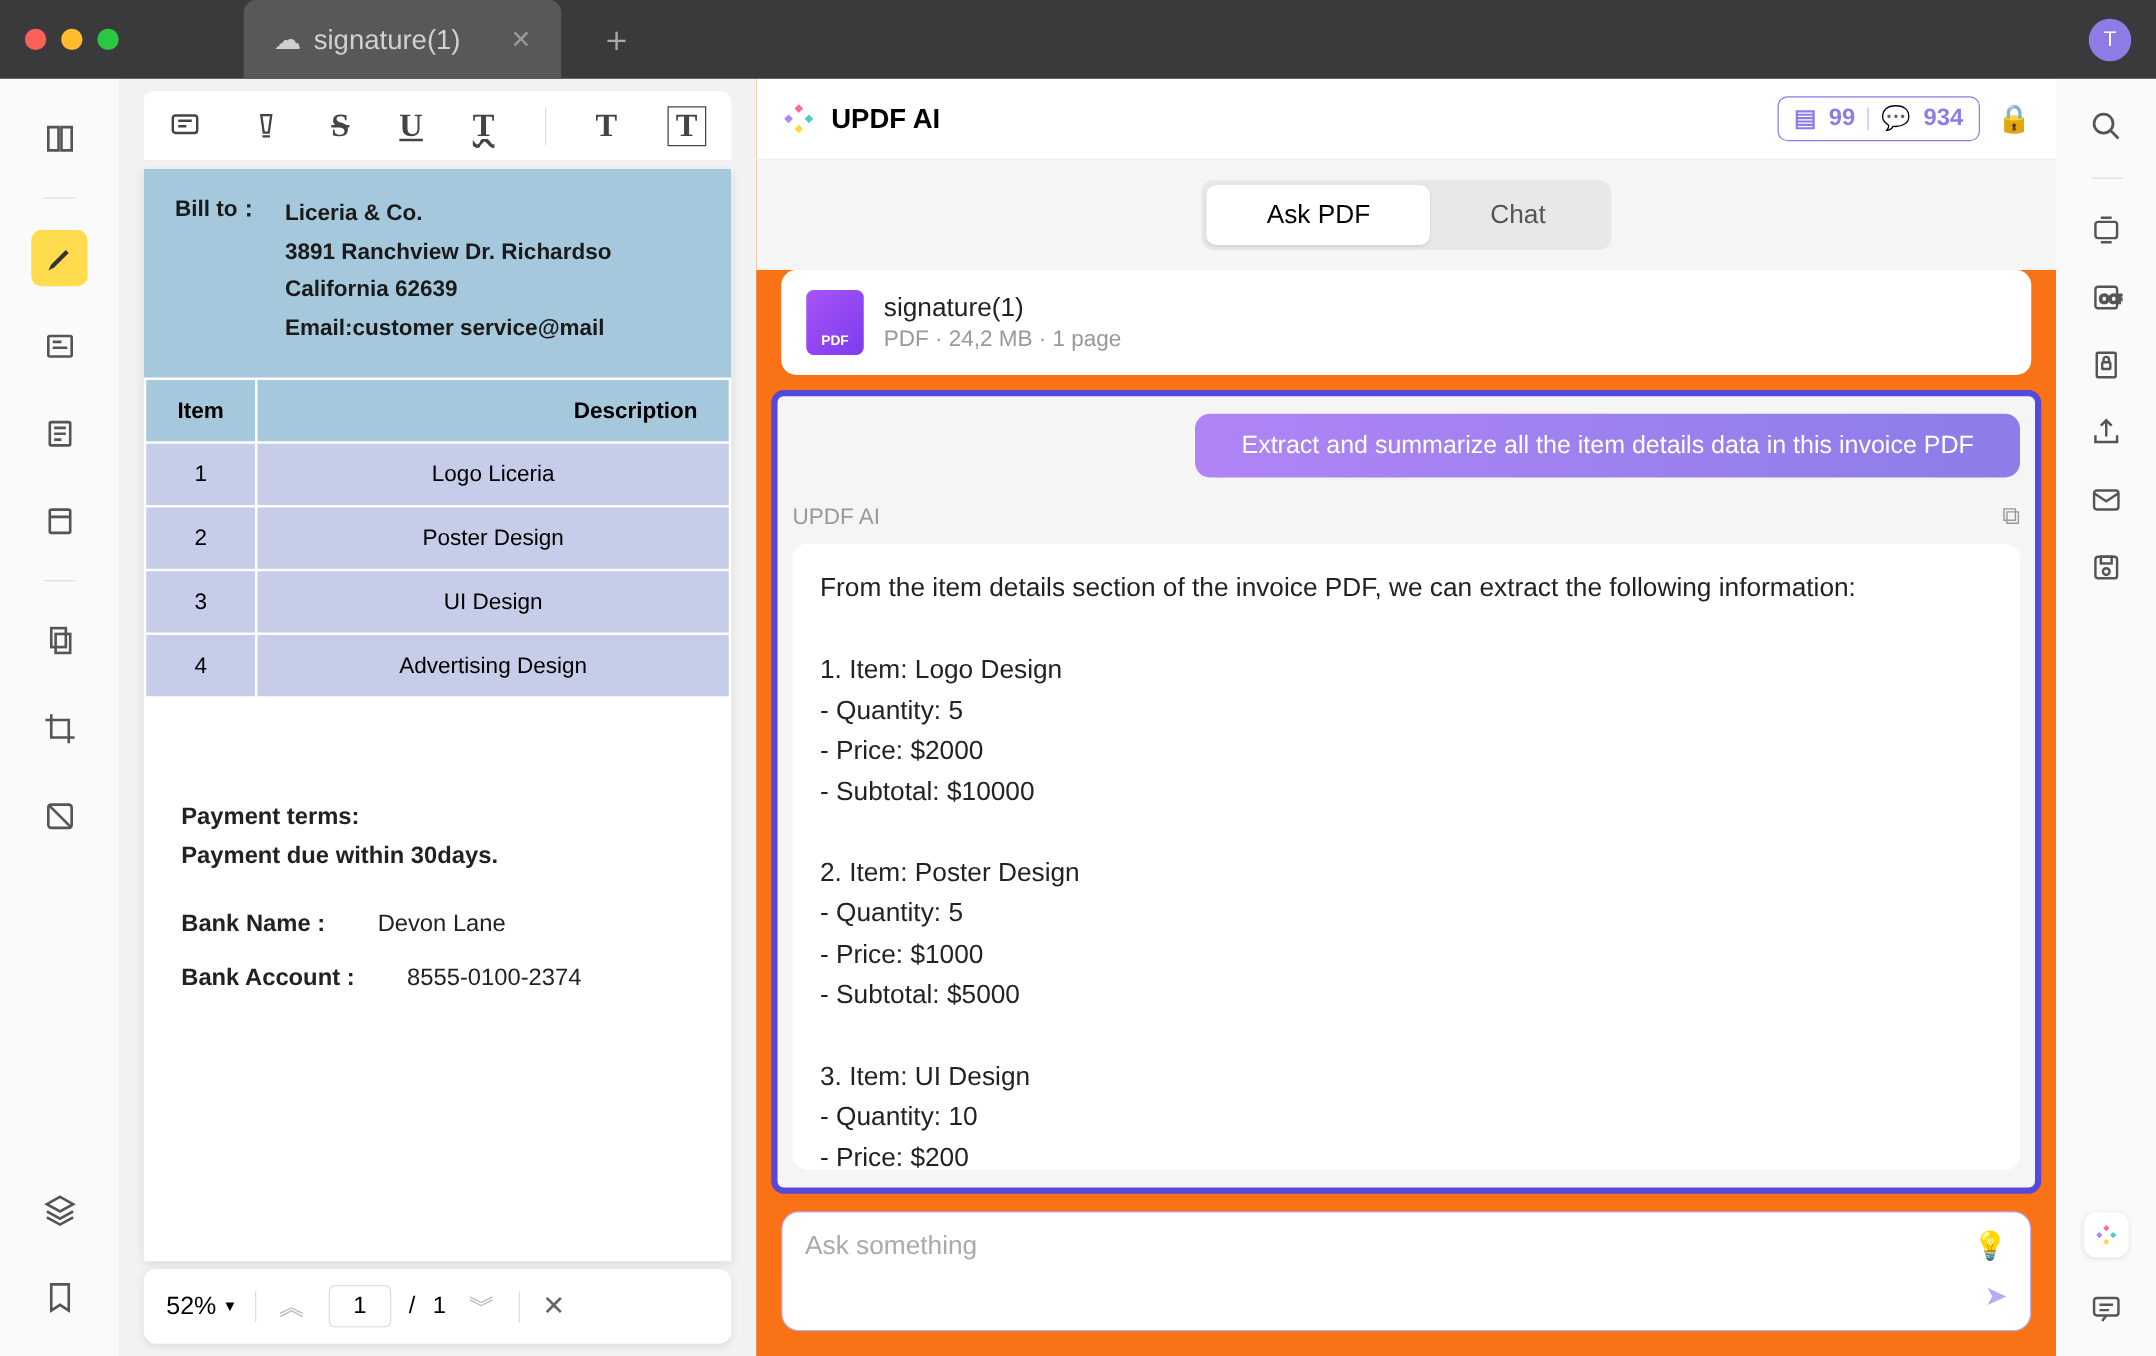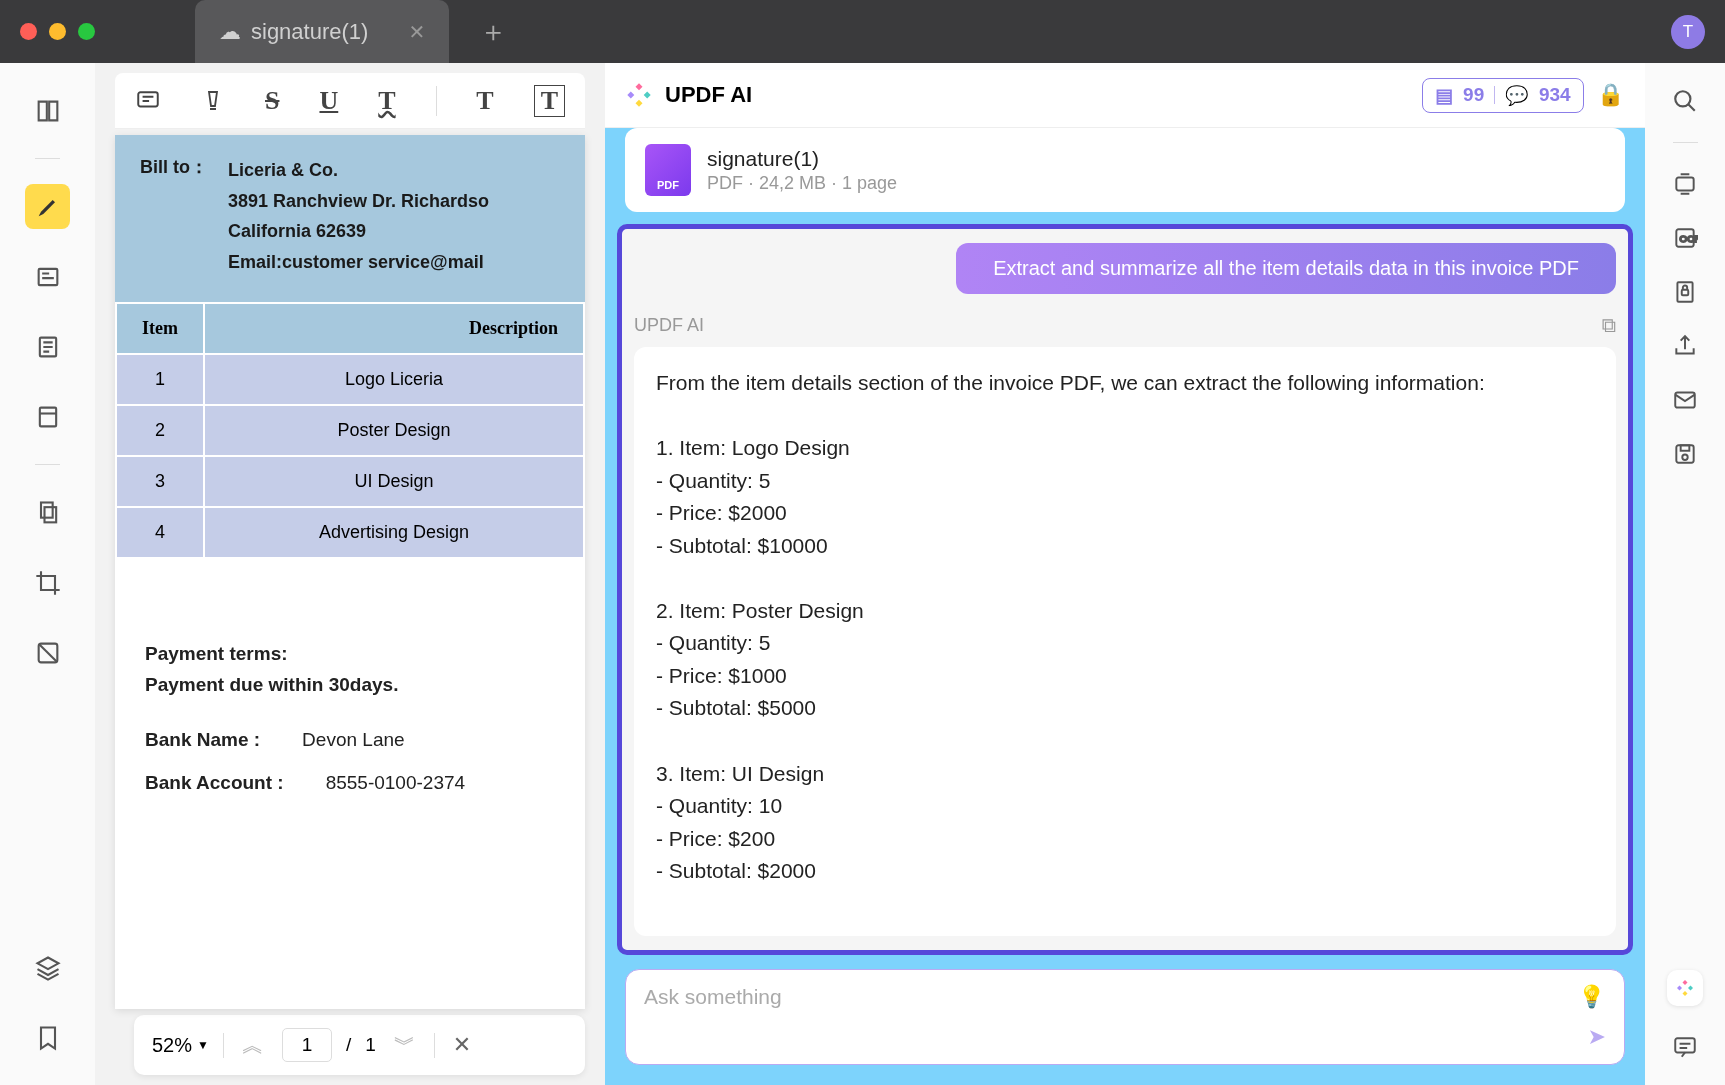--- a/index.html
+++ b/index.html
@@ -40,37 +40,37 @@
 
 .doc-view { width: 510px; background: #f2f2f2; display: flex; flex-direction: column; padding: 10px 20px 10px 20px; }
 .doc-page { background: #fff; flex: 1; overflow: hidden; box-shadow: 0 2px 8px rgba(0,0,0,0.1); position: relative; }
 
 .doc-header-bg { background: #a6c8dd; padding: 20px 25px 25px; }
 .billto { display: flex; gap: 20px; color: #1a1a1a; font-size: 18px; }
 .billto strong { font-weight: 700; }
 .bill-lines { line-height: 1.7; font-weight: bold; }
 
 .doc-table { width: 100%; }
-.doc-table th { background: #a6c8dd; padding: 14px 25px; text-align: left; font-size: 18px; font-weight: 700; font-family: Liberation Serif, serif; }
+.doc-table th { background: #a6c8dd; padding: 14px 25px; text-align: left; font-size: 18px; font-weight: 700; }
 .doc-table td { padding: 14px 25px; font-size: 18px; text-align: center; background: #c5cde8; }
 .doc-table td:first-child { width: 80px; }
 
 .doc-body { padding: 80px 30px 20px; font-size: 19px; line-height: 1.6; color: #222; }
 .doc-body .bold { font-weight: 700; }
 .bank-row { display: flex; gap: 42px; margin-top: 25px; }
 
-.page-controls { height: 60px; display: flex; align-items: center; padding: 0 18px; gap: 14px; margin-top: 6px; background: #fff; border-radius: 10px; box-shadow: 0 2px 6px rgba(0,0,0,0.08); margin-left: 19px; }
+.page-controls { height: 60px; display: flex; align-items: center; padding: 0 18px; gap: 14px; margin-top: 6px; background: #fff; border-radius: 10px; box-shadow: 0 2px 6px rgba(0,0,0,0.08); }
 .zoom { font-size: 20px; display: flex; align-items: center; gap: 5px; }
 .caret-down { font-size: 12px; }
 .ctrl-div { width: 1px; height: 25px; background: #ddd; }
 .page-arrow { font-size: 22px; color: #bbb; padding: 0 4px; }
 .page-input { border: 1px solid #ddd; width: 50px; height: 34px; text-align: center; font-size: 19px; border-radius: 5px; }
 .page-of { font-size: 19px; }
 
-.ai-panel { flex: 1; background: #7dd3fc; display: flex; flex-direction: column; padding: 0; overflow: hidden; }
+.ai-panel { flex: 1; background: #f97316; display: flex; flex-direction: column; padding: 0; overflow: hidden; }
 
 .ai-header { height: 65px; display: flex; align-items: center; padding: 0 20px; gap: 12px; background: #fff; border-bottom: 1px solid #eee; }
 .ai-logo { font-size: 22px; }
 .ai-title { font-size: 22px; font-weight: 700; }
 .ai-header-right { margin-left: auto; display: flex; align-items: center; gap: 14px; }
 .badge-group { border: 1.5px solid #8b7de8; border-radius: 8px; padding: 5px 12px; display: flex; align-items: center; gap: 10px; color: #8b7de8; font-size: 19px; font-weight: 600; }
 .badge-div { width: 1px; height: 18px; background: #c0b6f0; }
 
 .tab-switch { display: flex; justify-content: center; padding: 16px; background: #f5f5f5; }
 .switcher { background: #e8e8e8; border-radius: 10px; display: flex; padding: 4px; }
@@ -297,20 +297,26 @@
                 <span>▤</span>
                 <span>99</span>
                 <div class="badge-div"></div>
                 <span>💬</span>
                 <span>934</span>
               </div>
               <span style="color:#999;font-size:22px;">🔒</span>
             </div>
           </div>
 
+          <div class="tab-switch">
+            <div class="switcher">
+              <div class="switch-btn active">Ask PDF</div>
+              <div class="switch-btn">Chat</div>
+            </div>
+          </div>
 
           <div class="file-card">
             <div class="file-icon">PDF</div>
             <div>
               <div class="file-name">signature(1)</div>
               <div class="file-meta">PDF · 24,2 MB · 1 page</div>
             </div>
           </div>
 
           <div class="chat-highlight">

